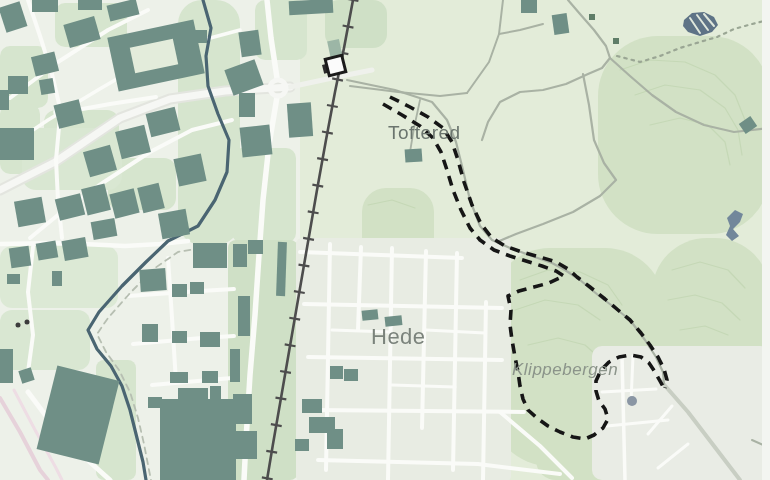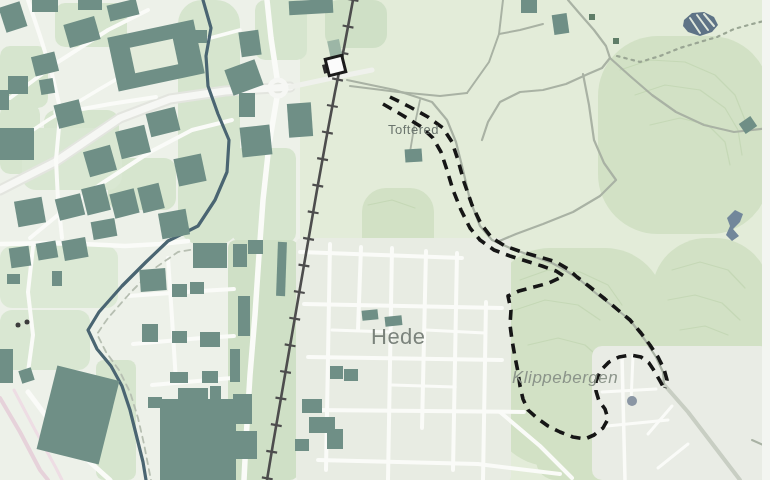--- a/index.html
+++ b/index.html
@@ -1,21 +1,21 @@
 <!DOCTYPE html>
 <html><head>
 <meta charset="utf-8">
 <style>
   html,body{margin:0;padding:0;background:#fff;}
   .map-wrap{position:relative;width:770px;height:480px;overflow:hidden;
     font-family:"Liberation Sans",sans-serif;background:#e7eee1;}
   svg{position:absolute;left:0;top:0;display:block;}
   .map-label{position:absolute;white-space:nowrap;pointer-events:none;
     font-family:"Liberation Sans",sans-serif;}
-  .map-label.italic{font-style:italic;margin-top:8px;}
+  .map-label.italic{font-style:italic;}
 </style>
 </head>
 <body>
 
 <div class="map-wrap">
   <svg width="770" height="480" viewBox="0 0 770 480">
       <g>
         <rect x="0" y="0" width="770" height="480" rx="0" fill="#e3ecd9"></rect>
         <rect x="0" y="0" width="300" height="480" rx="0" fill="#edf1e9"></rect>
       </g>
@@ -252,16 +252,16 @@
       </g>
       <g>
         <circle cx="632" cy="401" r="5" fill="#8a96a4"></circle>
         <circle cx="18" cy="325" r="2.5" fill="#3c3c3c"></circle>
         <circle cx="27" cy="322" r="2.5" fill="#3c3c3c"></circle>
       </g>
       <g>
         <rect x="762" y="0" width="8" height="480" rx="0" fill="#f3f5f1"></rect>
       </g>
     </svg>
-  <div class="map-label" style="left: 388px; top: 122px; font-size: 13px; color: rgb(107, 117, 110); letter-spacing: 0.5px;">Toftered</div>
+  <div class="map-label" style="left: 388px; top: 122px; font-size: 19px; color: rgb(107, 117, 110); letter-spacing: 0.5px;">Toftered</div>
   <div class="map-label" style="left: 371px; top: 324px; font-size: 22px; color: rgb(123, 131, 124); letter-spacing: 0.5px; text-align: right;">Hede</div>
   <div class="map-label italic" style="left: 512px; top: 360px; font-size: 17px; color: rgb(139, 148, 138); letter-spacing: 0.5px;">Klippebergen</div>
 </div>
 
 </body></html>

